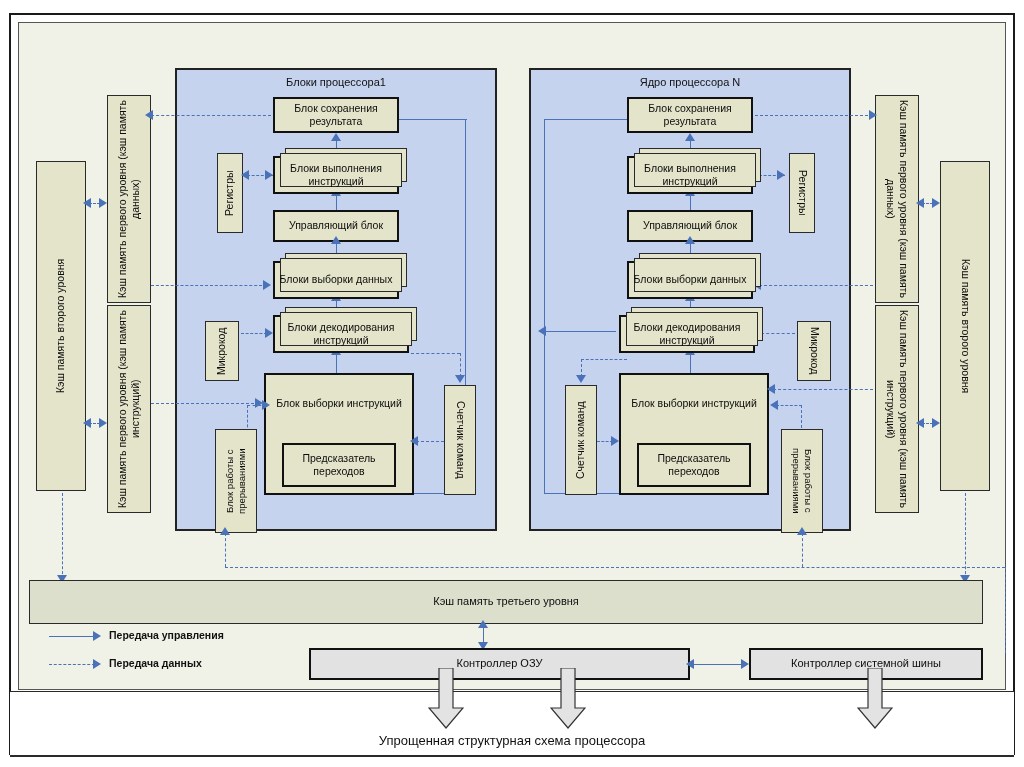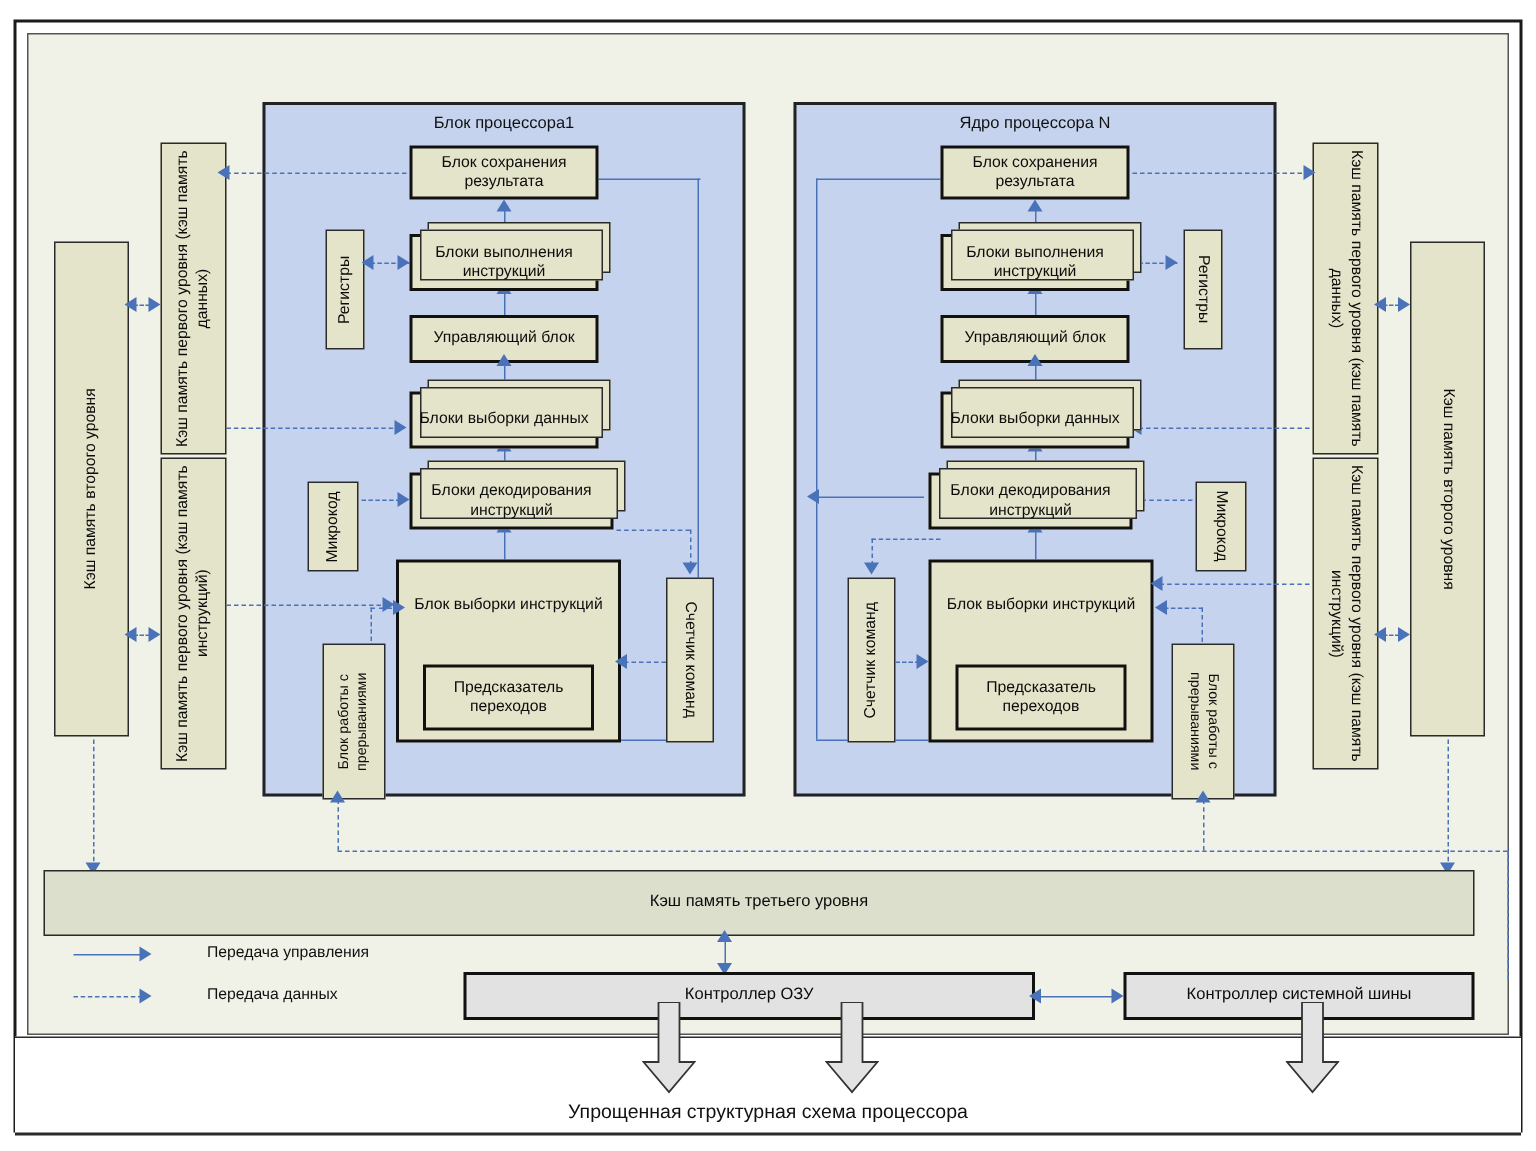--- a/index.html
+++ b/index.html
@@ -52,21 +52,21 @@
   
   #proc-title{position:absolute;top:38px;width:100%;text-align:center;
       font-size:12px;letter-spacing:.6px;color:#111;z-index:9;}
   #caption{position:absolute;left:0;top:733px;width:100%;text-align:center;
       font-size:13px;color:#111;z-index:12;}
   #white-band{position:absolute;left:10px;top:691px;width:1004px;height:63px;
       background:#fff;border-top:1px solid #2a2a2a;border-bottom:2px solid #2a2a2a;z-index:11;}
 
   
   .legend-row{position:absolute;font-size:10.5px;z-index:9;}
-  .legend-label{position:absolute;left:60px;top:-7px;white-space:nowrap;font-weight:normal;margin-left:29px;}
+  .legend-label{position:absolute;left:60px;top:-7px;white-space:nowrap;font-weight:bold;}
 
   
   .blockarrow{position:absolute;z-index:13;}
 </style>
 </head>
 <body>
 
 <div id="outer-frame"></div>
 
 <div id="diagram-frame">
@@ -78,21 +78,21 @@
 
   <div class="box vert up" style="left:88px;top:282px;width:44px;height:208px;">Кэш память первого уровня (кэш память инструкций)</div>
 
   <div class="box vert" style="left:921px;top:138px;width:50px;height:330px;">Кэш память второго уровня</div>
 
   <div class="box vert" style="left:856px;top:72px;width:44px;height:208px;">Кэш память первого уровня (кэш память данных)</div>
 
   <div class="box vert" style="left:856px;top:282px;width:44px;height:208px;">Кэш память первого уровня (кэш память инструкций)</div>
 
   <div class="core-panel" style="left:156px;top:45px;width:322px;height:463px;">
-    <div class="core-title">Блок процессора1</div>
+    <div class="core-title">Блоки процессора1</div>
   </div>
 
   <div class="ln v-solid" style="left:446px;top:96px;height:374px;"></div>
   <div class="ln h-solid" style="left:356px;top:96px;width:92px;"></div>
   <div class="ln h-solid" style="left:300px;top:470px;width:148px;"></div>
   <div class="ar ar-u" style="left:295px;top:440px;"></div>
   <div class="ln v-solid" style="left:300px;top:440px;height:31px;"></div>
 
   <div class="box thick" style="left:254px;top:74px;width:126px;height:36px;">Блок сохранения результата</div>
 

